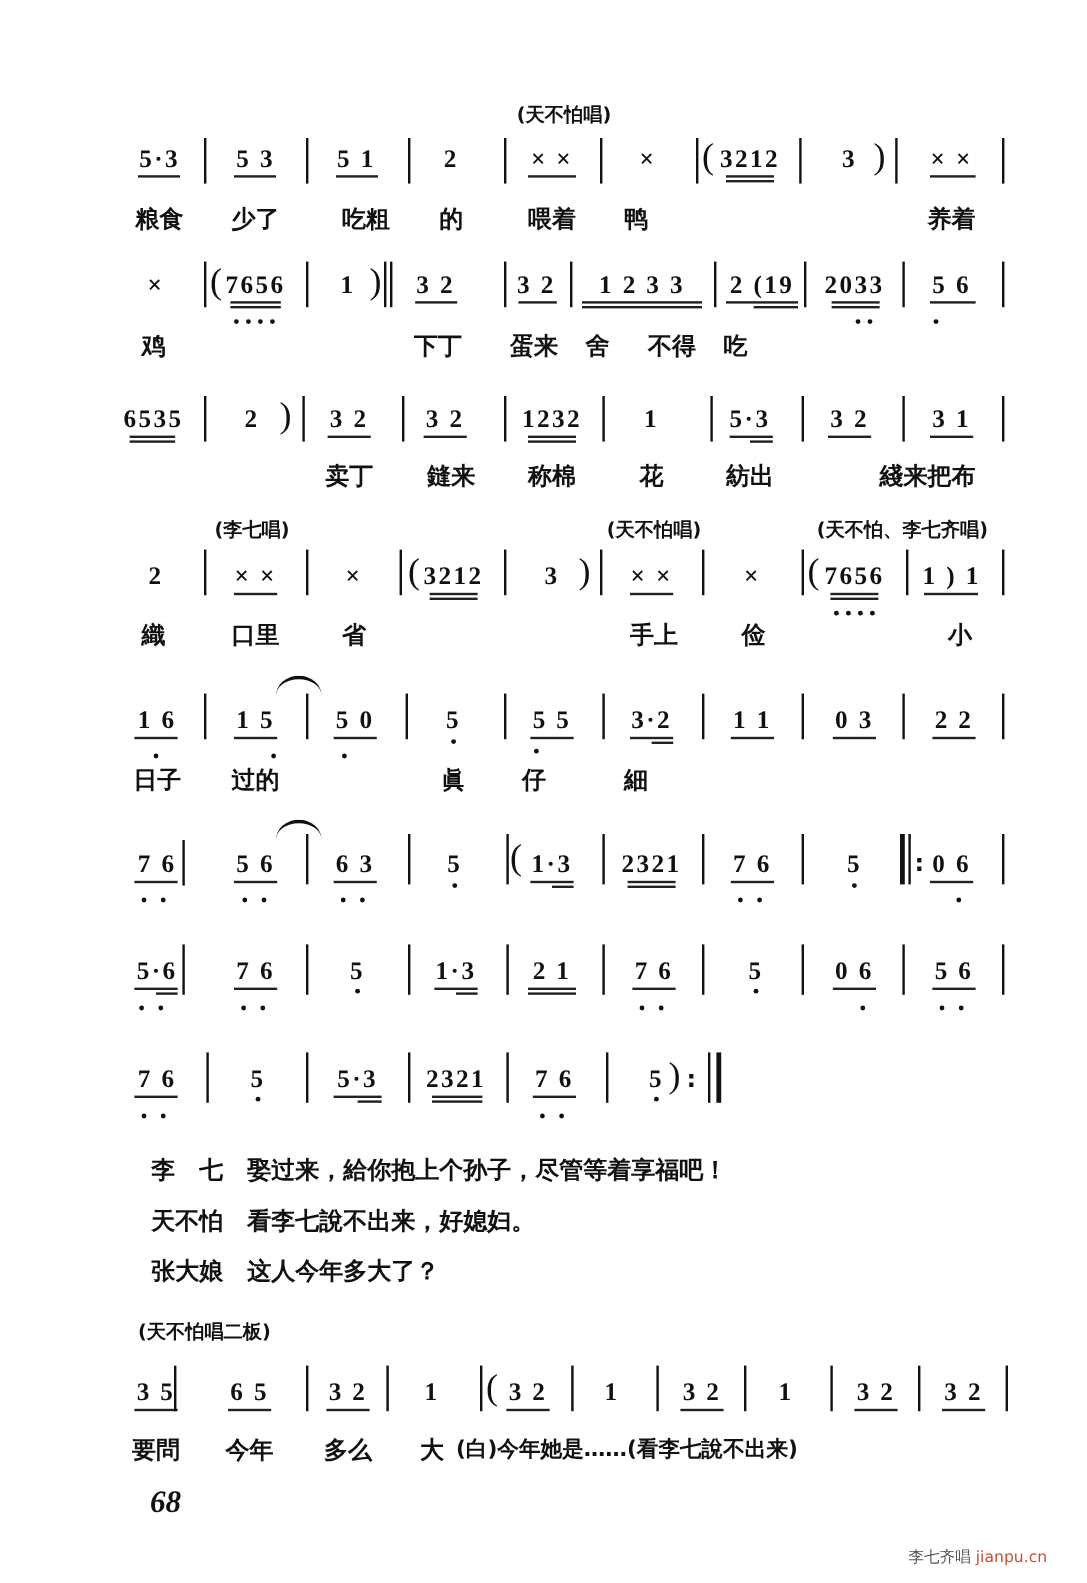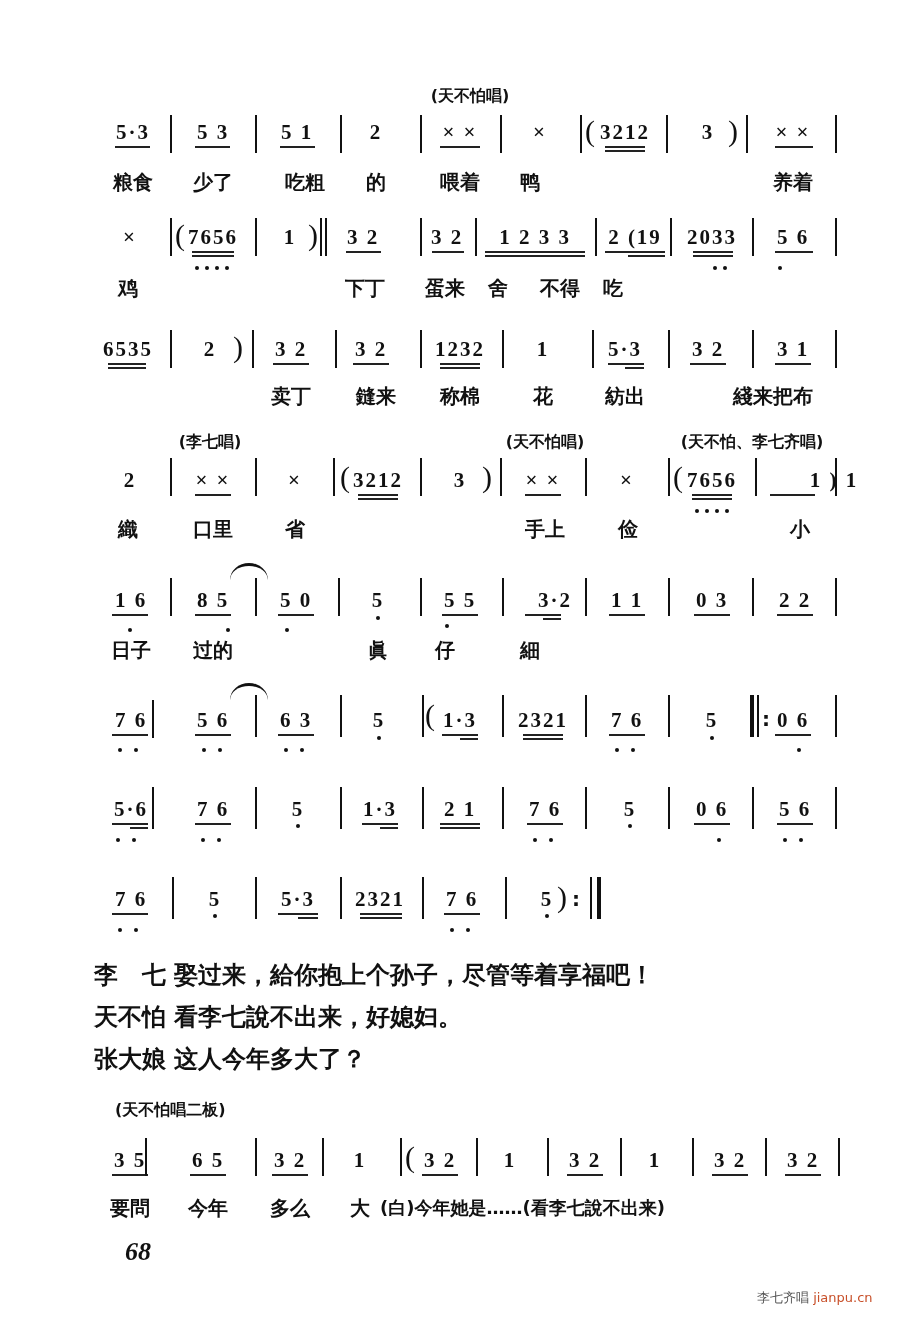--- a/index.html
+++ b/index.html
@@ -8,21 +8,21 @@
   .abs { position:absolute; }
   .note { position:absolute; font-family:"Liberation Serif", serif; font-weight:bold;
           font-size:21px; letter-spacing:2px; white-space:nowrap; line-height:24px; transform:translateX(-50%); text-align:center; }
   .bar { position:absolute; width:2px; background:#111; }
   .bar.thick { width:4px; }
   .line1 { position:absolute; height:2px; background:#222; }
   .dot { position:absolute; width:4px; height:4px; background:#111; border-radius:50%; }
   .lyric { position:absolute; font-size:20px; font-weight:bold; white-space:nowrap; line-height:24px; transform:translateX(-50%); }
   .cue { position:absolute; font-size:16px; font-weight:bold; white-space:nowrap; line-height:20px; transform:translateX(-50%); }
   .paren { position:absolute; font-family:"Liberation Serif", serif; font-size:30px; line-height:30px; font-weight:normal; }
-  .dialog { position:absolute; left:94px; font-size:24px; font-weight:bold; white-space:nowrap; line-height:24px; }
+  .dialog { position:absolute; left:126px; font-size:20px; font-weight:bold; white-space:nowrap; line-height:24px; }
   .dialog .spk { display:inline-block; width:80px; }
   .slur { position:absolute; border-top:3px solid #111; border-radius:50% 50% 0 0 / 100% 100% 0 0; height:14px; }
   .pagenum { position:absolute; left:125px; top:1237px; font-family:"Liberation Serif", serif; font-style:italic; font-size:26px; font-weight:bold; }
   .watermark { position:absolute; left:757px; top:1289px; font-size:13px; color:#555; white-space:nowrap; }
   .watermark .site { color:#c8502a; }
 </style>
 </head>
 <body>
 
 <div>
@@ -182,54 +182,54 @@
     <div class="bar" style="left:668px;top:458px;height:38px;"></div>
     <div class="paren" style="left:673px;top:462px;">(</div>
     <div class="note" style="left:712px;top:468px;">7656</div>
     <div class="line1" style="left:692px;top:494px;width:40px;"></div>
     <div class="line1" style="left:692px;top:498px;width:40px;"></div>
     <div class="dot" style="left:695px;top:509px;"></div>
     <div class="dot" style="left:705px;top:509px;"></div>
     <div class="dot" style="left:715px;top:509px;"></div>
     <div class="dot" style="left:725px;top:509px;"></div>
     <div class="bar" style="left:755px;top:458px;height:38px;"></div>
-    <div class="note" style="left:793px;top:468px;margin-left:41px;">1 ) 1</div>
+    <div class="note" style="left:793px;top:468px;">1 ) 1</div>
     <div class="line1" style="left:770px;top:494px;width:45px;"></div>
     <div class="bar" style="left:835px;top:458px;height:38px;"></div>
 
     <div class="lyric" style="left:128px;top:517px;">織</div>
     <div class="lyric" style="left:213px;top:517px;">口里</div>
     <div class="lyric" style="left:295px;top:517px;">省</div>
     <div class="lyric" style="left:545px;top:517px;">手上</div>
     <div class="lyric" style="left:628px;top:517px;">俭</div>
     <div class="lyric" style="left:800px;top:517px;">小</div>
   </div>
 
   <div>
     <div class="slur" style="left:230px;top:563px;width:38px;"></div>
     <div class="note" style="left:131px;top:588px;">1 6</div>
     <div class="line1" style="left:112px;top:614px;width:36px;"></div>
     <div class="dot" style="left:128px;top:628px;"></div>
     <div class="bar" style="left:170px;top:578px;height:38px;"></div>
-    <div class="note" style="left:213px;top:588px;">8 5</div>
+    <div class="note" style="left:213px;top:588px;">1 5</div>
     <div class="line1" style="left:195px;top:614px;width:36px;"></div>
     <div class="dot" style="left:226px;top:628px;"></div>
     <div class="bar" style="left:255px;top:578px;height:38px;"></div>
     <div class="note" style="left:296px;top:588px;">5 0</div>
     <div class="line1" style="left:278px;top:614px;width:36px;"></div>
     <div class="dot" style="left:285px;top:628px;"></div>
     <div class="bar" style="left:338px;top:578px;height:38px;"></div>
     <div class="note" style="left:378px;top:588px;">5</div>
     <div class="dot" style="left:376px;top:616px;"></div>
     <div class="bar" style="left:420px;top:578px;height:38px;"></div>
     <div class="note" style="left:460px;top:588px;">5 5</div>
     <div class="line1" style="left:442px;top:614px;width:36px;"></div>
     <div class="dot" style="left:445px;top:624px;"></div>
     <div class="bar" style="left:502px;top:578px;height:38px;"></div>
-    <div class="note" style="left:543px;top:588px;margin-left:12px;">3·2</div>
+    <div class="note" style="left:543px;top:588px;">3·2</div>
     <div class="line1" style="left:525px;top:614px;width:36px;"></div>
     <div class="line1" style="left:543px;top:618px;width:18px;"></div>
     <div class="bar" style="left:585px;top:578px;height:38px;"></div>
     <div class="note" style="left:627px;top:588px;">1 1</div>
     <div class="line1" style="left:609px;top:614px;width:36px;"></div>
     <div class="bar" style="left:668px;top:578px;height:38px;"></div>
     <div class="note" style="left:712px;top:588px;">0 3</div>
     <div class="line1" style="left:694px;top:614px;width:36px;"></div>
     <div class="bar" style="left:752px;top:578px;height:38px;"></div>
     <div class="note" style="left:795px;top:588px;">2 2</div>

